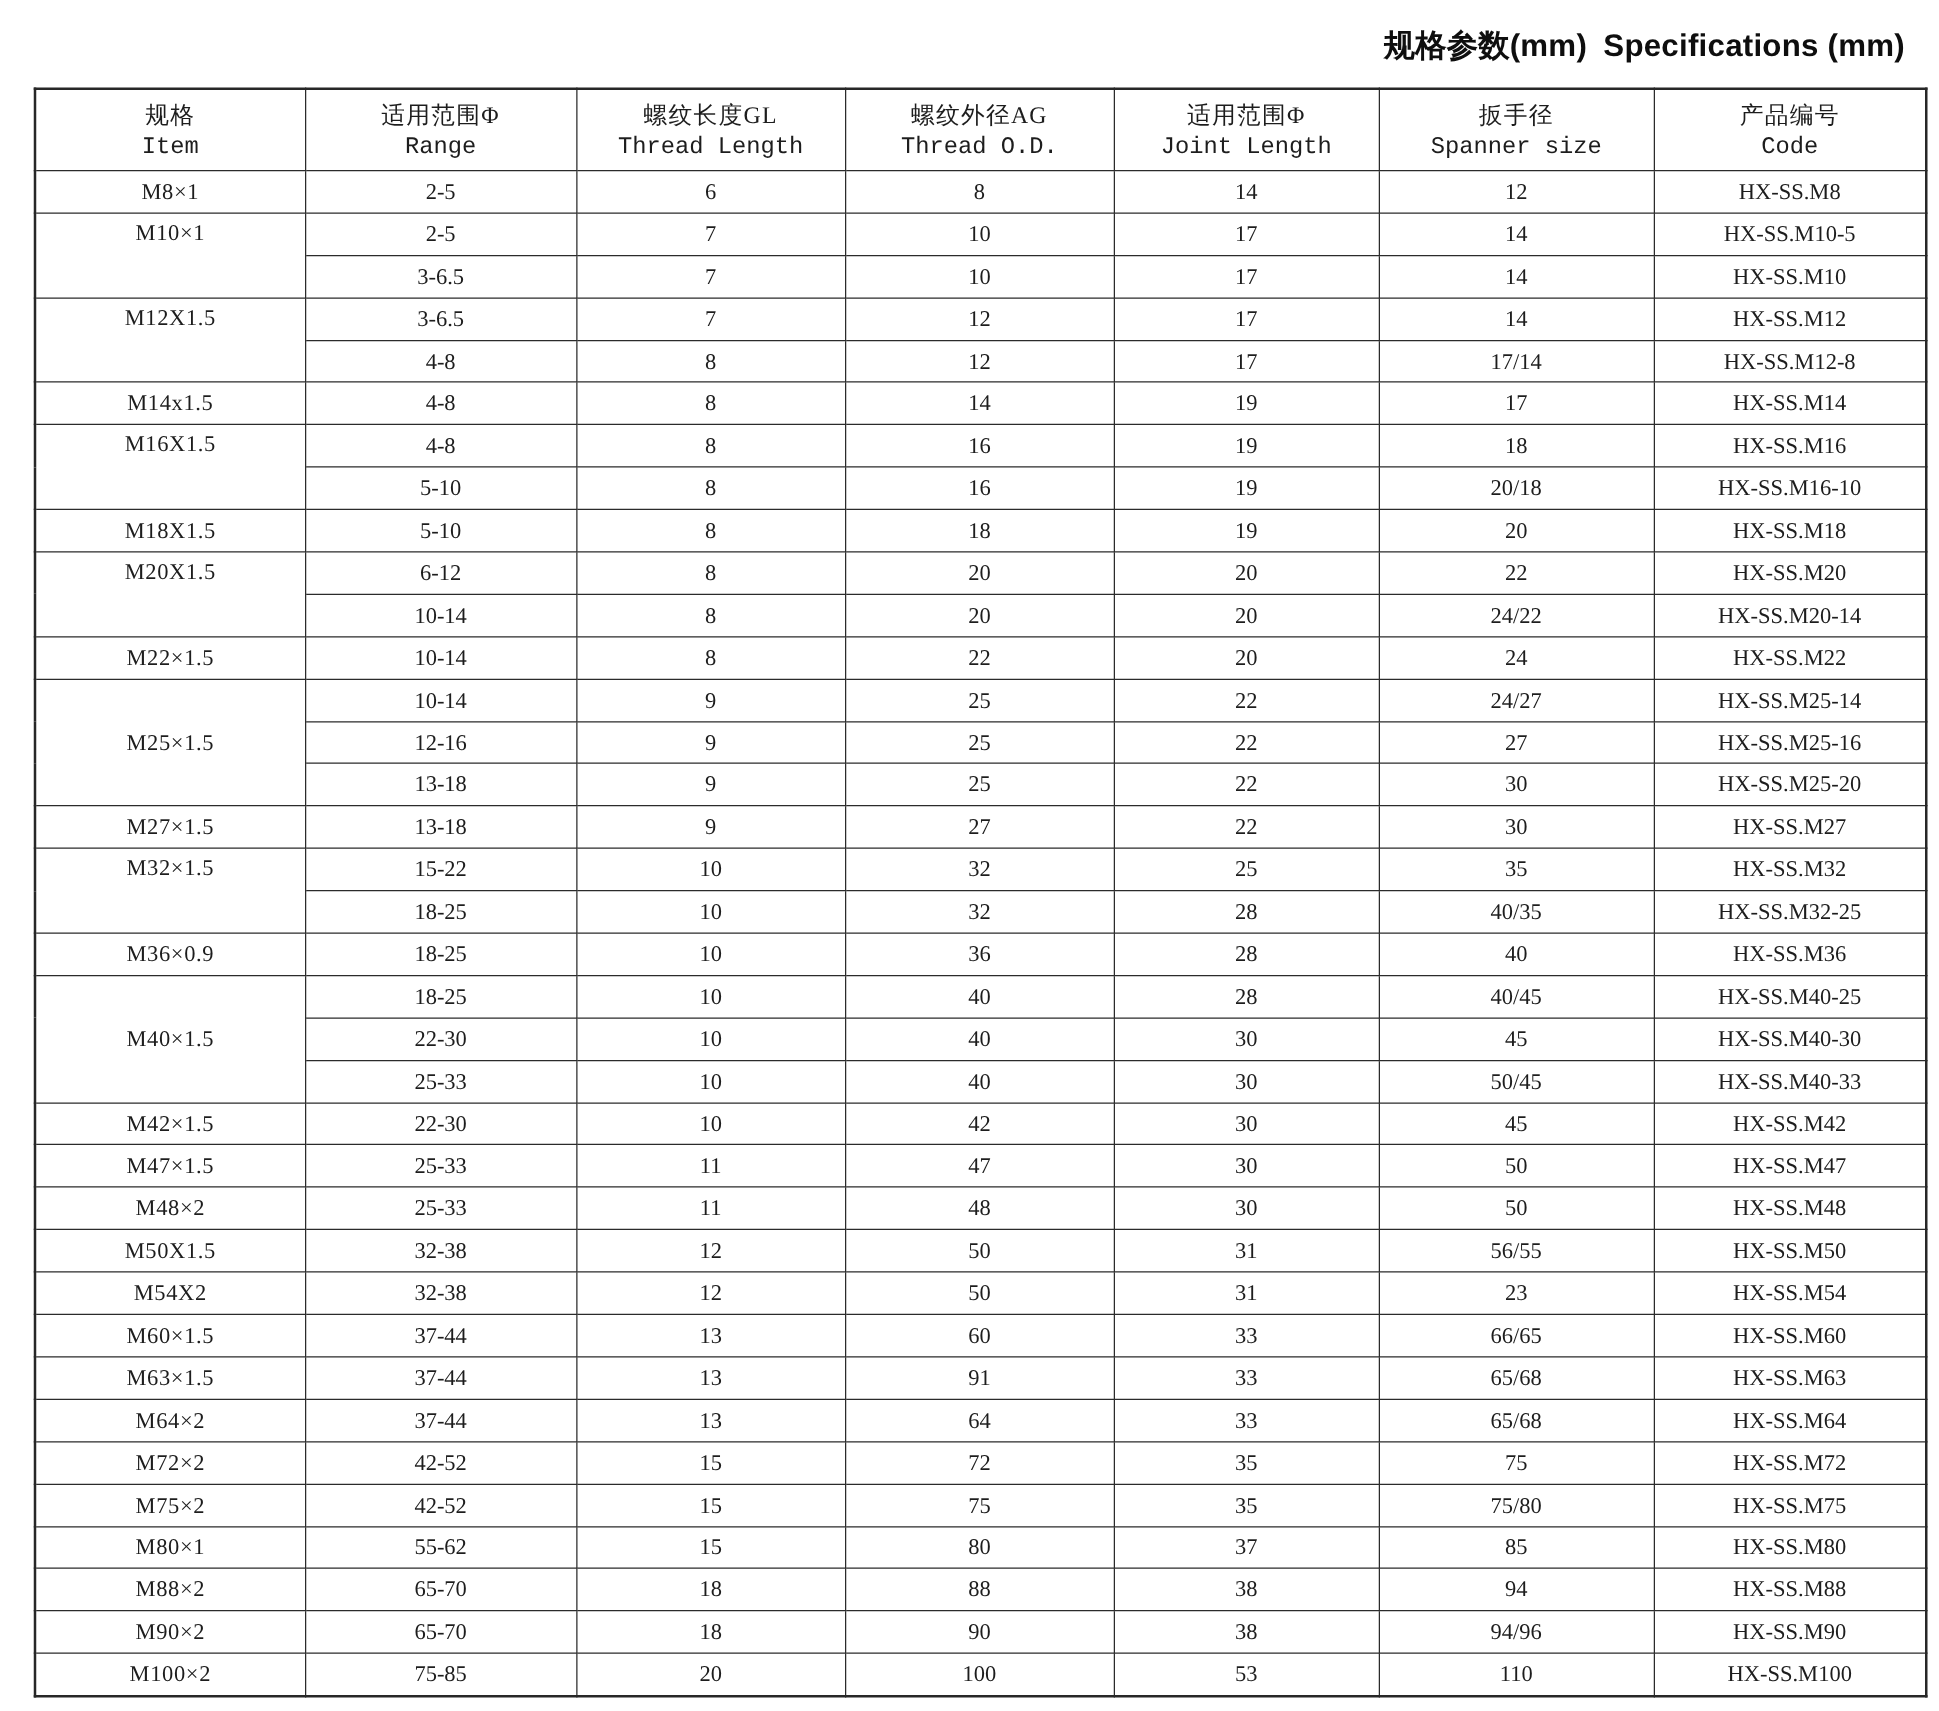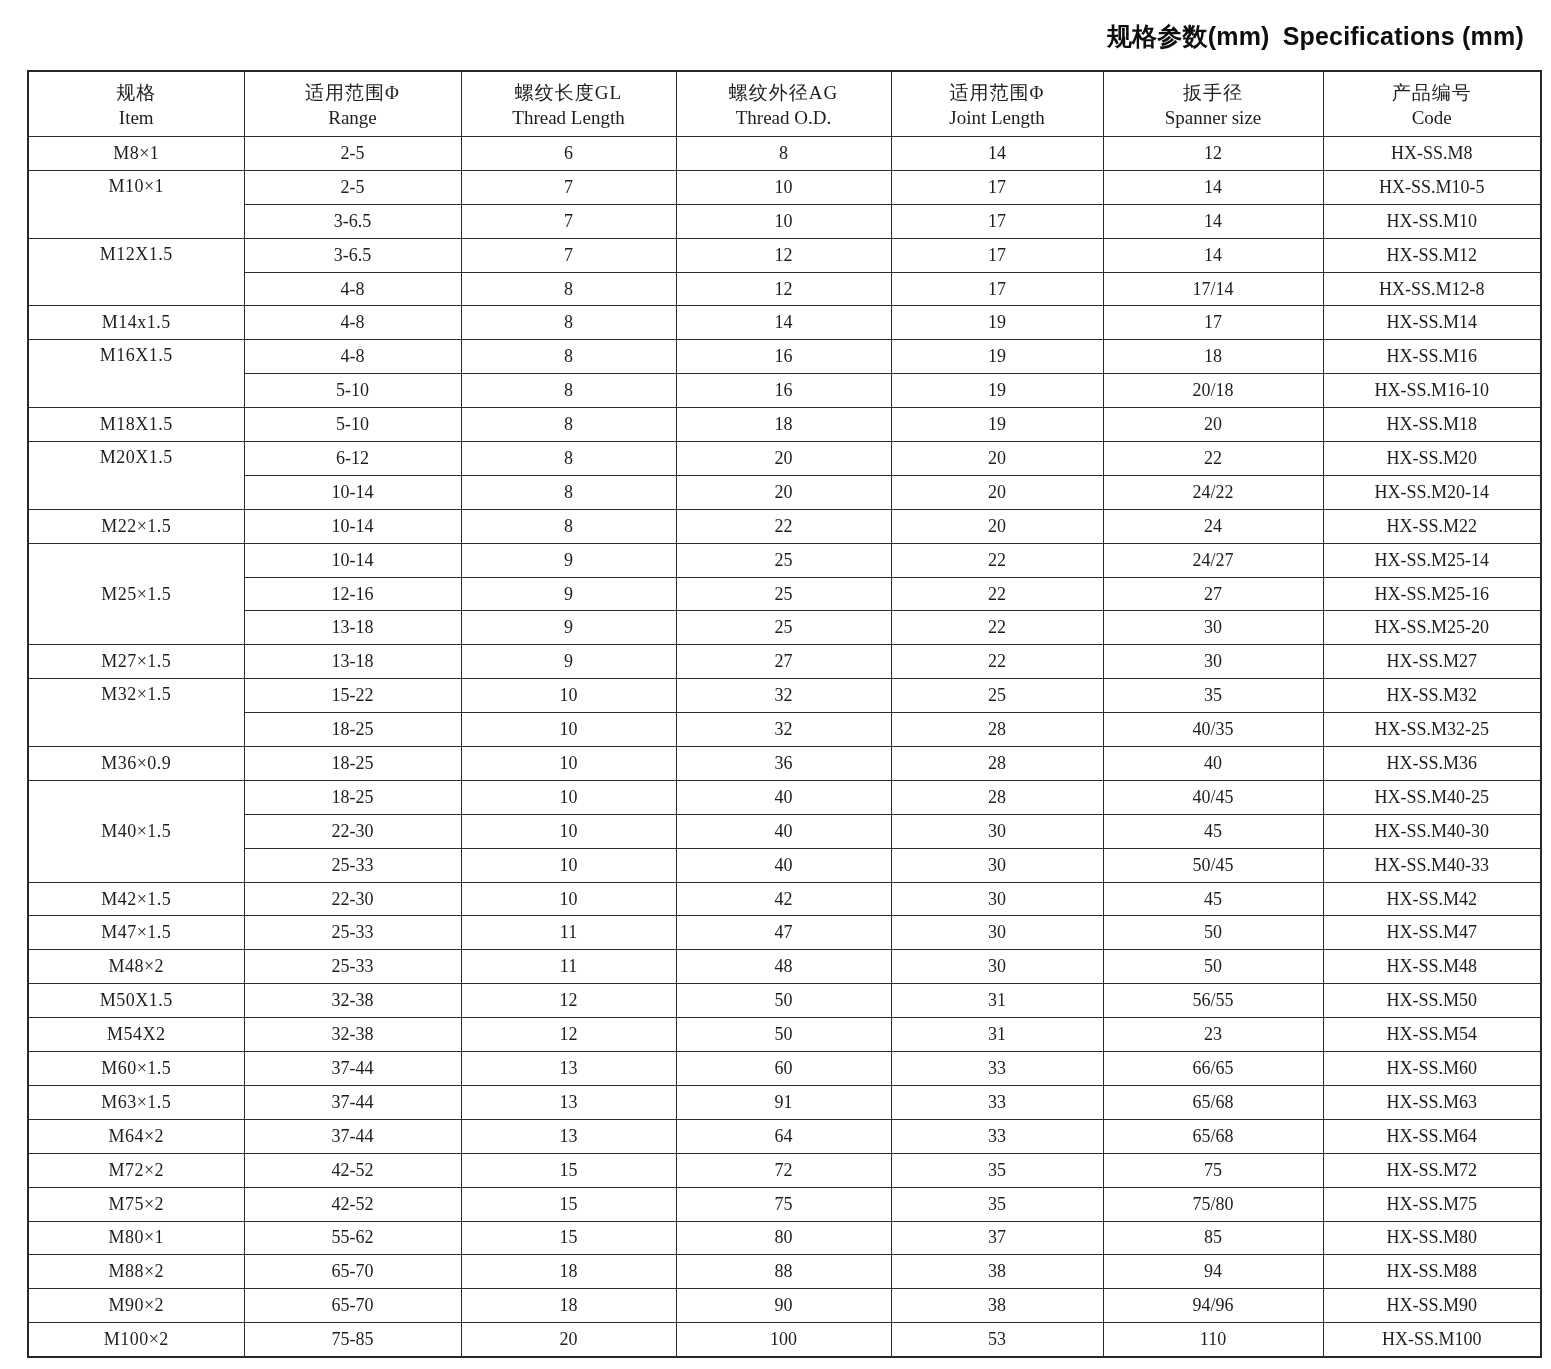--- a/index.html
+++ b/index.html
@@ -33,21 +33,21 @@
     overflow:hidden;
     white-space:nowrap;
   }
   thead th{
     height:64px;
     font-weight:normal;
     font-size:19px;
     vertical-align:middle;
   }
   .h-zh{line-height:1.5;letter-spacing:1px;}
-  .h-en{line-height:1.15;}
+  .h-en{line-height:1.15;font-family:Liberation Mono, monospace;}
   tbody td{
     height:32.9px;
     font-size:18px;
     vertical-align:middle;
   }
   td.item-cell{letter-spacing:.5px;font-family:Liberation Serif, serif;}
   td.vtop{
     vertical-align:top;
     padding-top:5px;
   }

